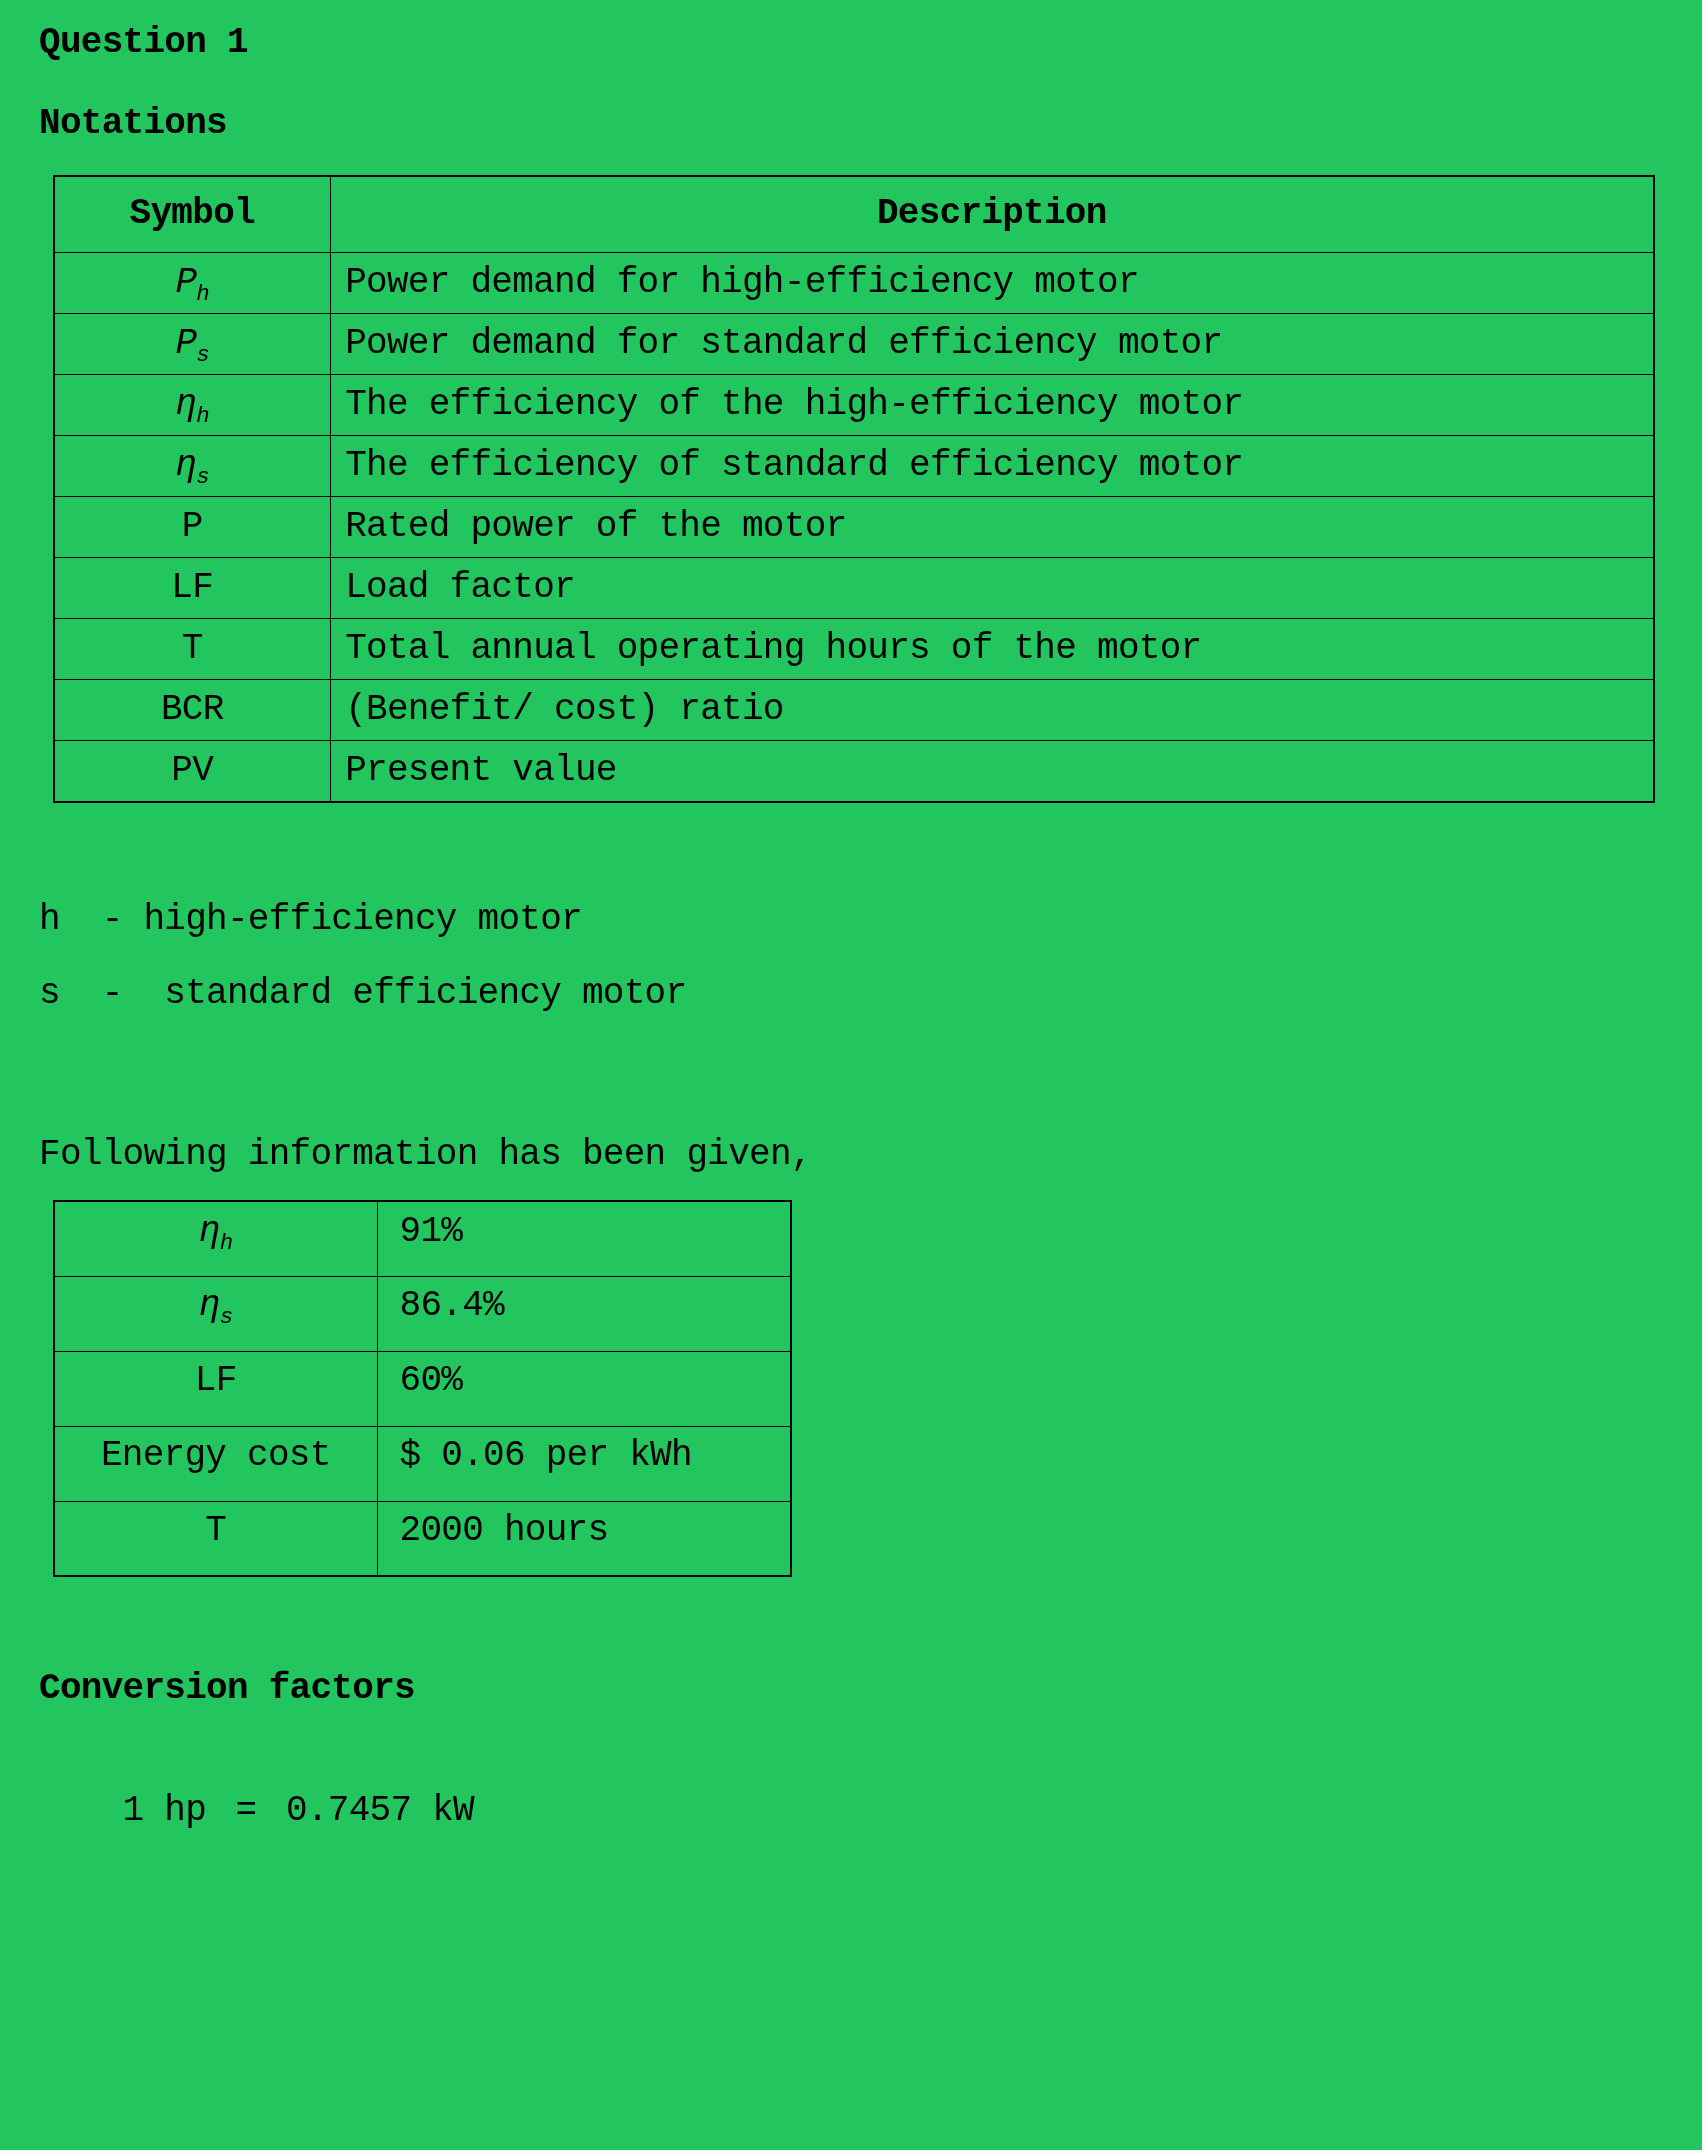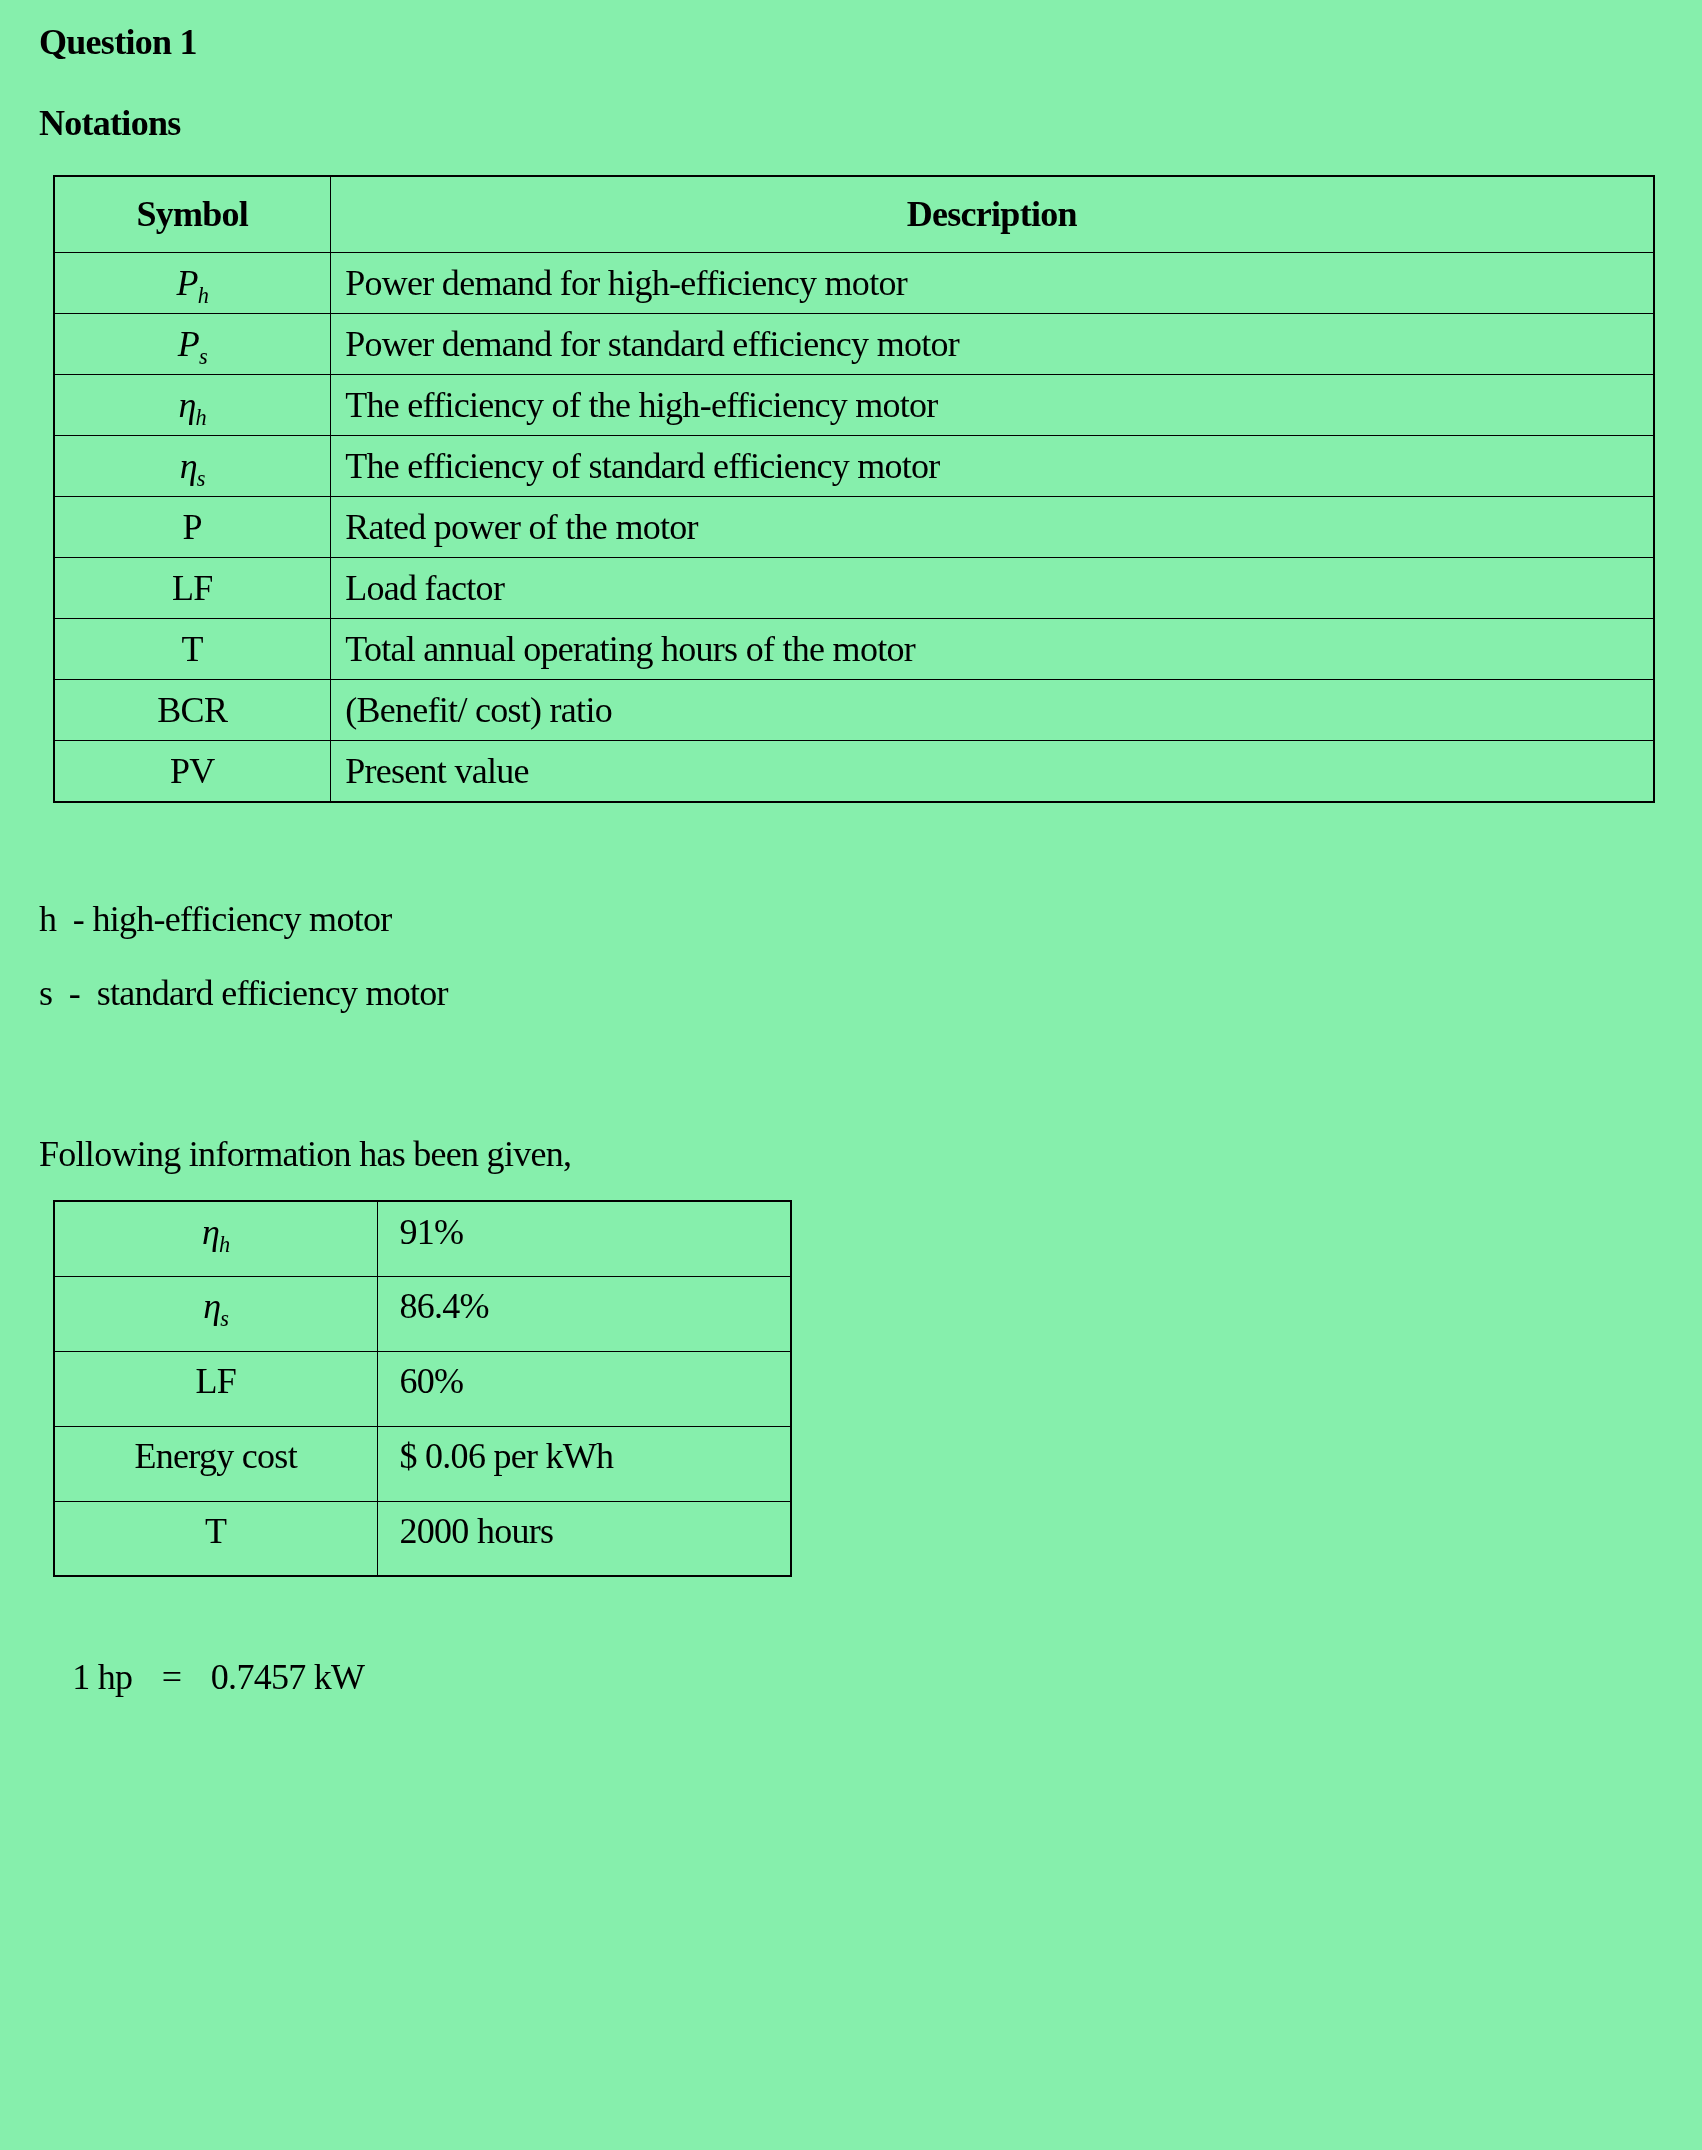--- a/index.html
+++ b/index.html
@@ -1,22 +1,22 @@
 <!DOCTYPE html>
 <html style="font-size:13px"><head>
 <meta charset="utf-8">
 <style>
   html, body { margin: 0; padding: 0; background: #ffffff; }
   .page {
     position: relative;
     width: 1703px;
     height: 2151px;
-    background: #86efac;
+    background: #22c55e;
     color: #000000;
-    font-family: Liberation Serif, serif;
+    font-family: Liberation Mono, monospace;
     font-size: 36px;
     letter-spacing: -0.02em;
     box-sizing: border-box;
     padding: 21px 0 0 39px;
     overflow: hidden;
   }
   .heading {
     font-weight: bold;
     line-height: 43px;
     margin: 0;
@@ -151,19 +151,20 @@
       <td class="sym-cell"><span><span>Energy cost</span><sub></sub></span></td>
       <td class="val-cell">$ 0.06 per kWh</td>
     </tr>
     <tr>
       <td class="sym-cell"><span><span>T</span><sub></sub></span></td>
       <td class="val-cell">2000 hours</td>
     </tr>
   </tbody>
     </table>
 
+  <p class="heading" id="conversion-heading">Conversion factors</p>
 
   <p class="legend-line" id="conversion-line">
     <span>1 hp</span><span class="gap"></span><span>=</span><span class="gap"></span><span>0.7457 kW</span>
   </p>
 
 </div>
 
 
 </body></html>

